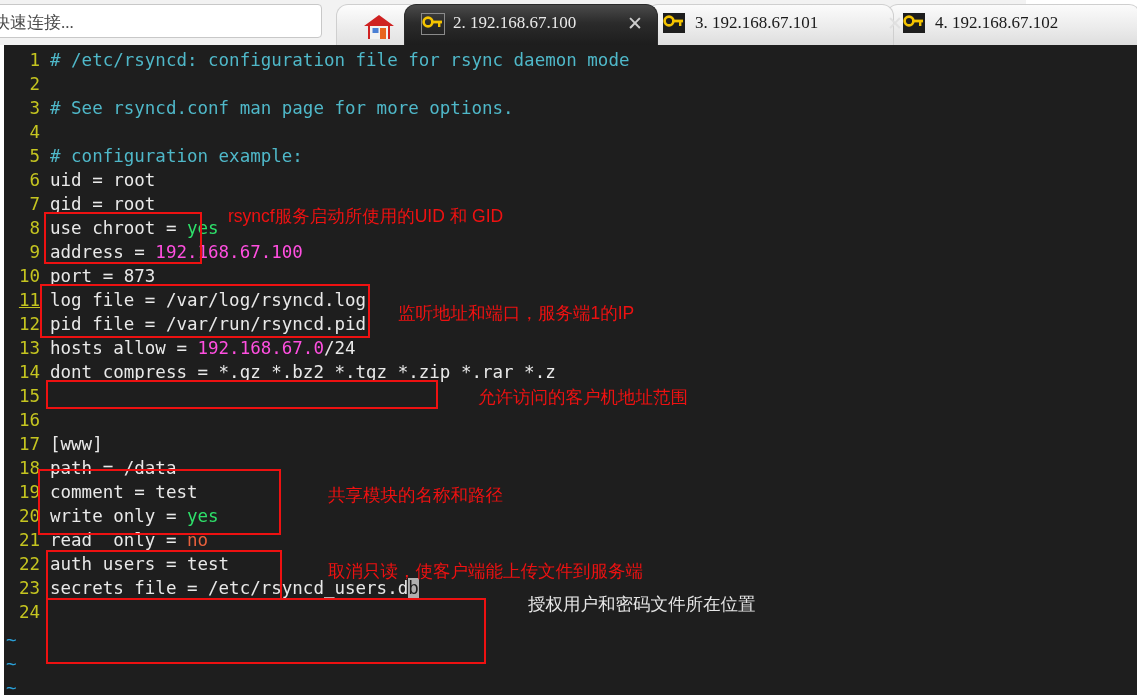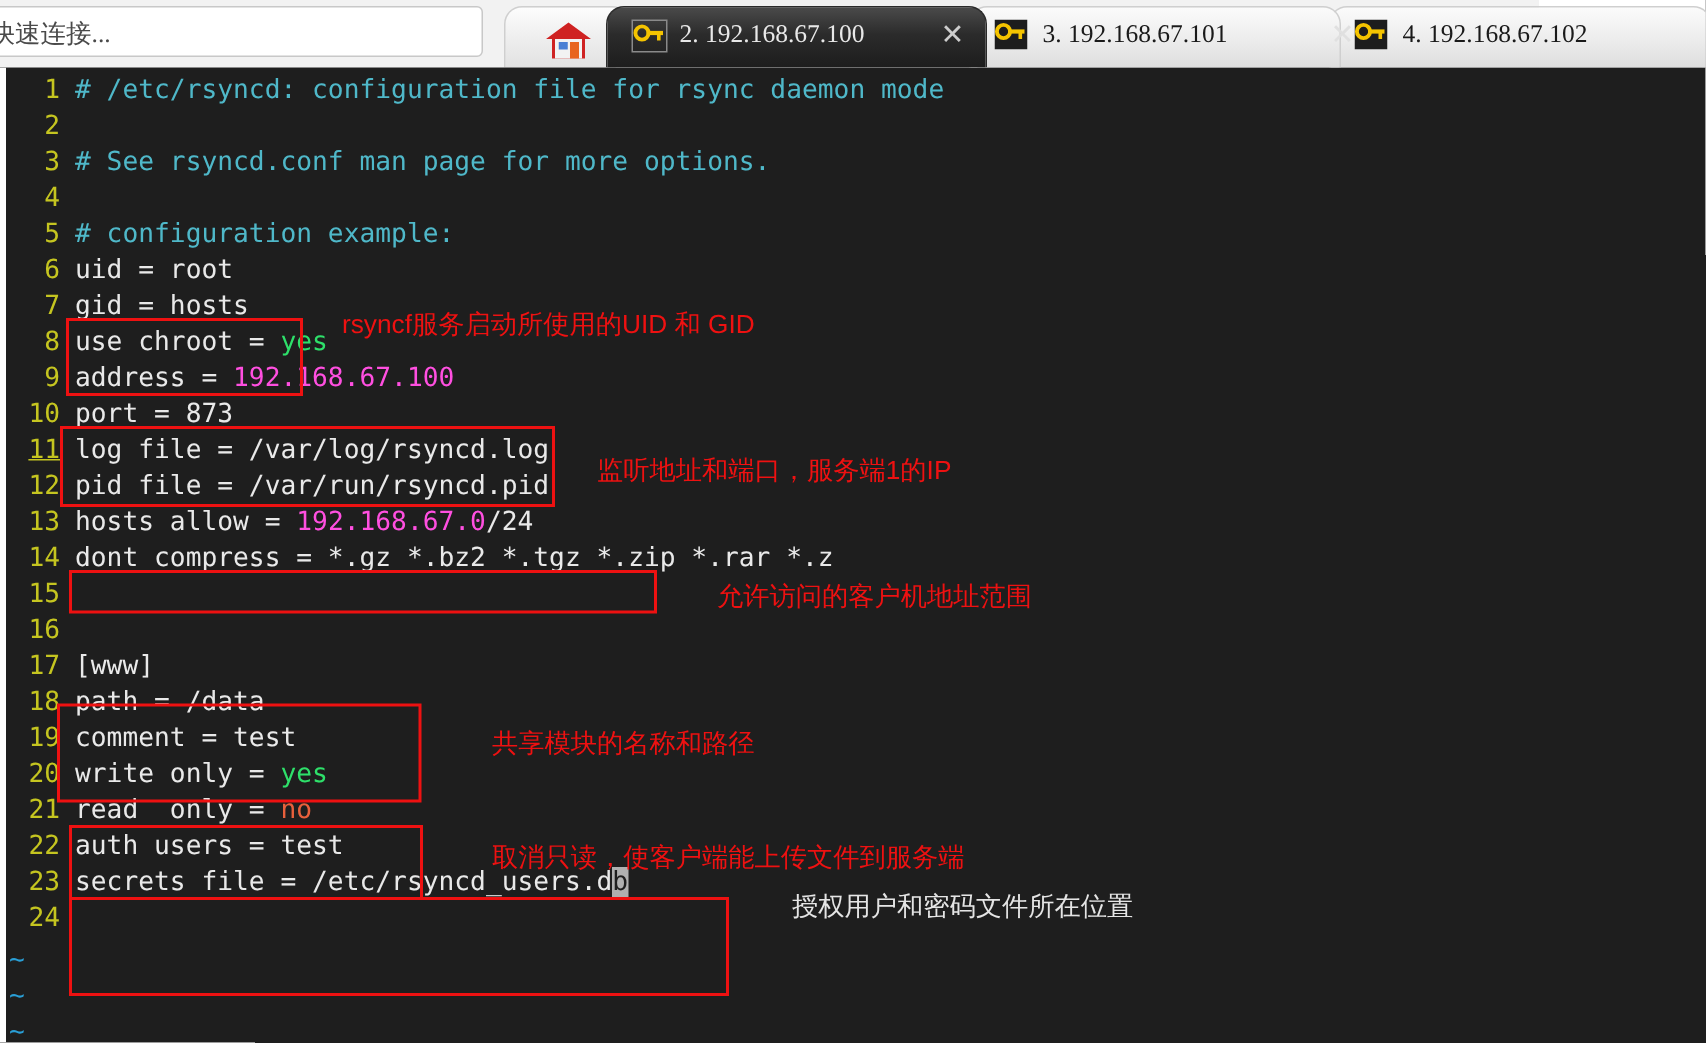--- a/index.html
+++ b/index.html
@@ -229,21 +229,21 @@
       <div class="ctext" style="top: 5px;"><span class="c-comment"># /etc/rsyncd: configuration file for rsync daemon mode</span></div>
       <div class="lno" style="top: 29px;">2</div>
       <div class="lno" style="top: 53px;">3</div>
       <div class="ctext" style="top: 53px;"><span class="c-comment"># See rsyncd.conf man page for more options.</span></div>
       <div class="lno" style="top: 77px;">4</div>
       <div class="lno" style="top: 101px;">5</div>
       <div class="ctext" style="top: 101px;"><span class="c-comment"># configuration example:</span></div>
       <div class="lno" style="top: 125px;">6</div>
       <div class="ctext" style="top: 125px;"><span class="c-white">uid = root</span></div>
       <div class="lno" style="top: 149px;">7</div>
-      <div class="ctext" style="top: 149px;"><span class="c-white">gid = hosts</span></div>
+      <div class="ctext" style="top: 149px;"><span class="c-white">gid = root</span></div>
       <div class="lno" style="top: 173px;">8</div>
       <div class="ctext" style="top: 173px;"><span class="c-white">use chroot = </span><span class="c-green">yes</span></div>
       <div class="lno" style="top: 197px;">9</div>
       <div class="ctext" style="top: 197px;"><span class="c-white">address = </span><span class="c-magenta">192.168.67.100</span></div>
       <div class="lno" style="top: 221px;">10</div>
       <div class="ctext" style="top: 221px;"><span class="c-white">port = 873</span></div>
       <div class="lno" style="top: 245px; text-decoration: underline;">11</div>
       <div class="ctext" style="top: 245px;"><span class="c-white">log file = /var/log/rsyncd.log</span></div>
       <div class="lno" style="top: 269px;">12</div>
       <div class="ctext" style="top: 269px;"><span class="c-white">pid file = /var/run/rsyncd.pid</span></div>

